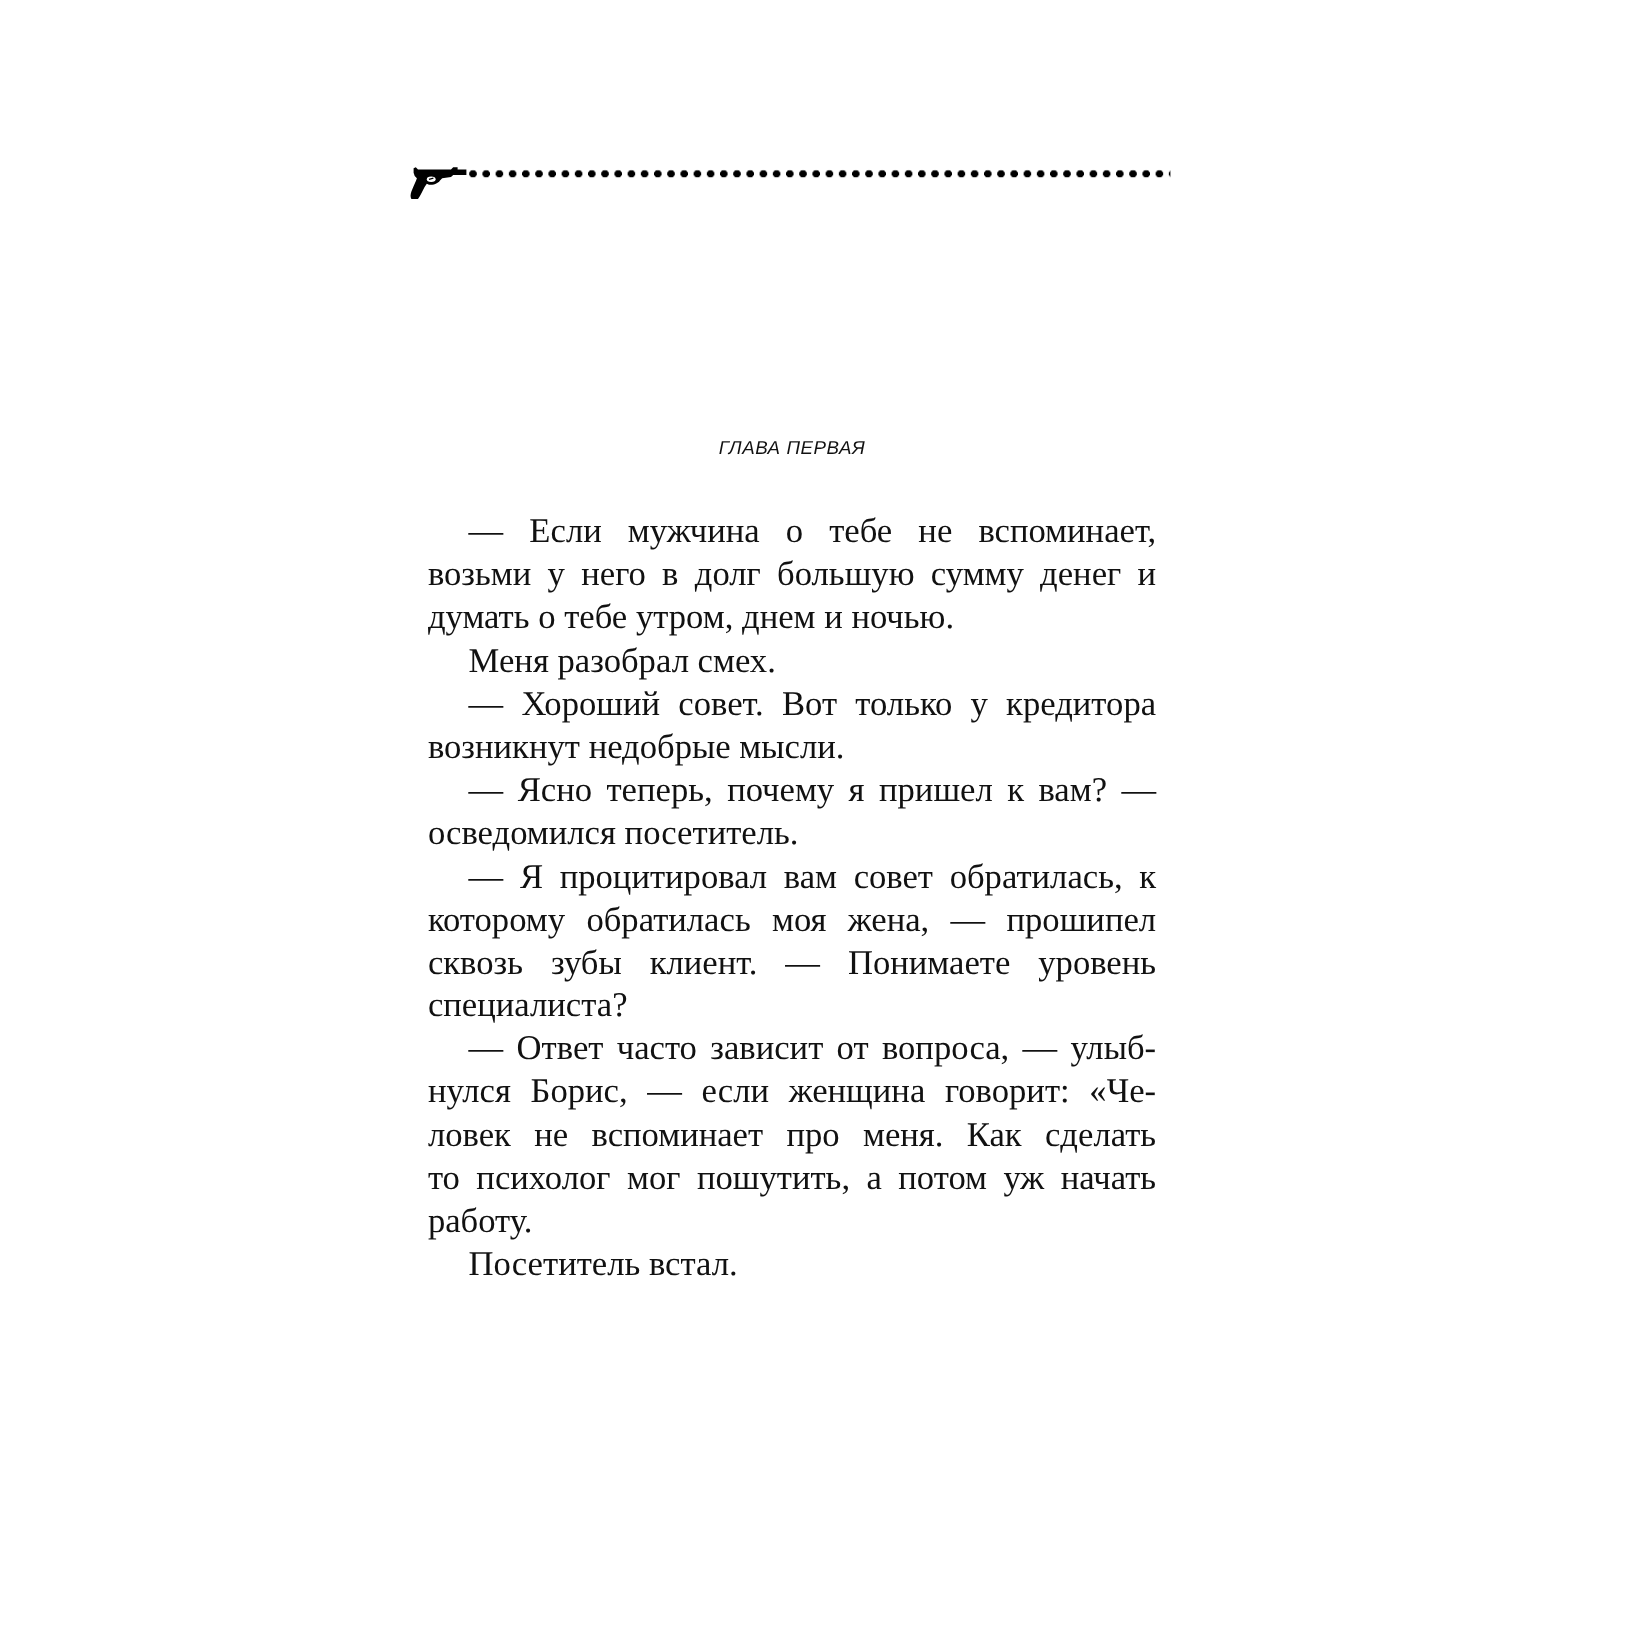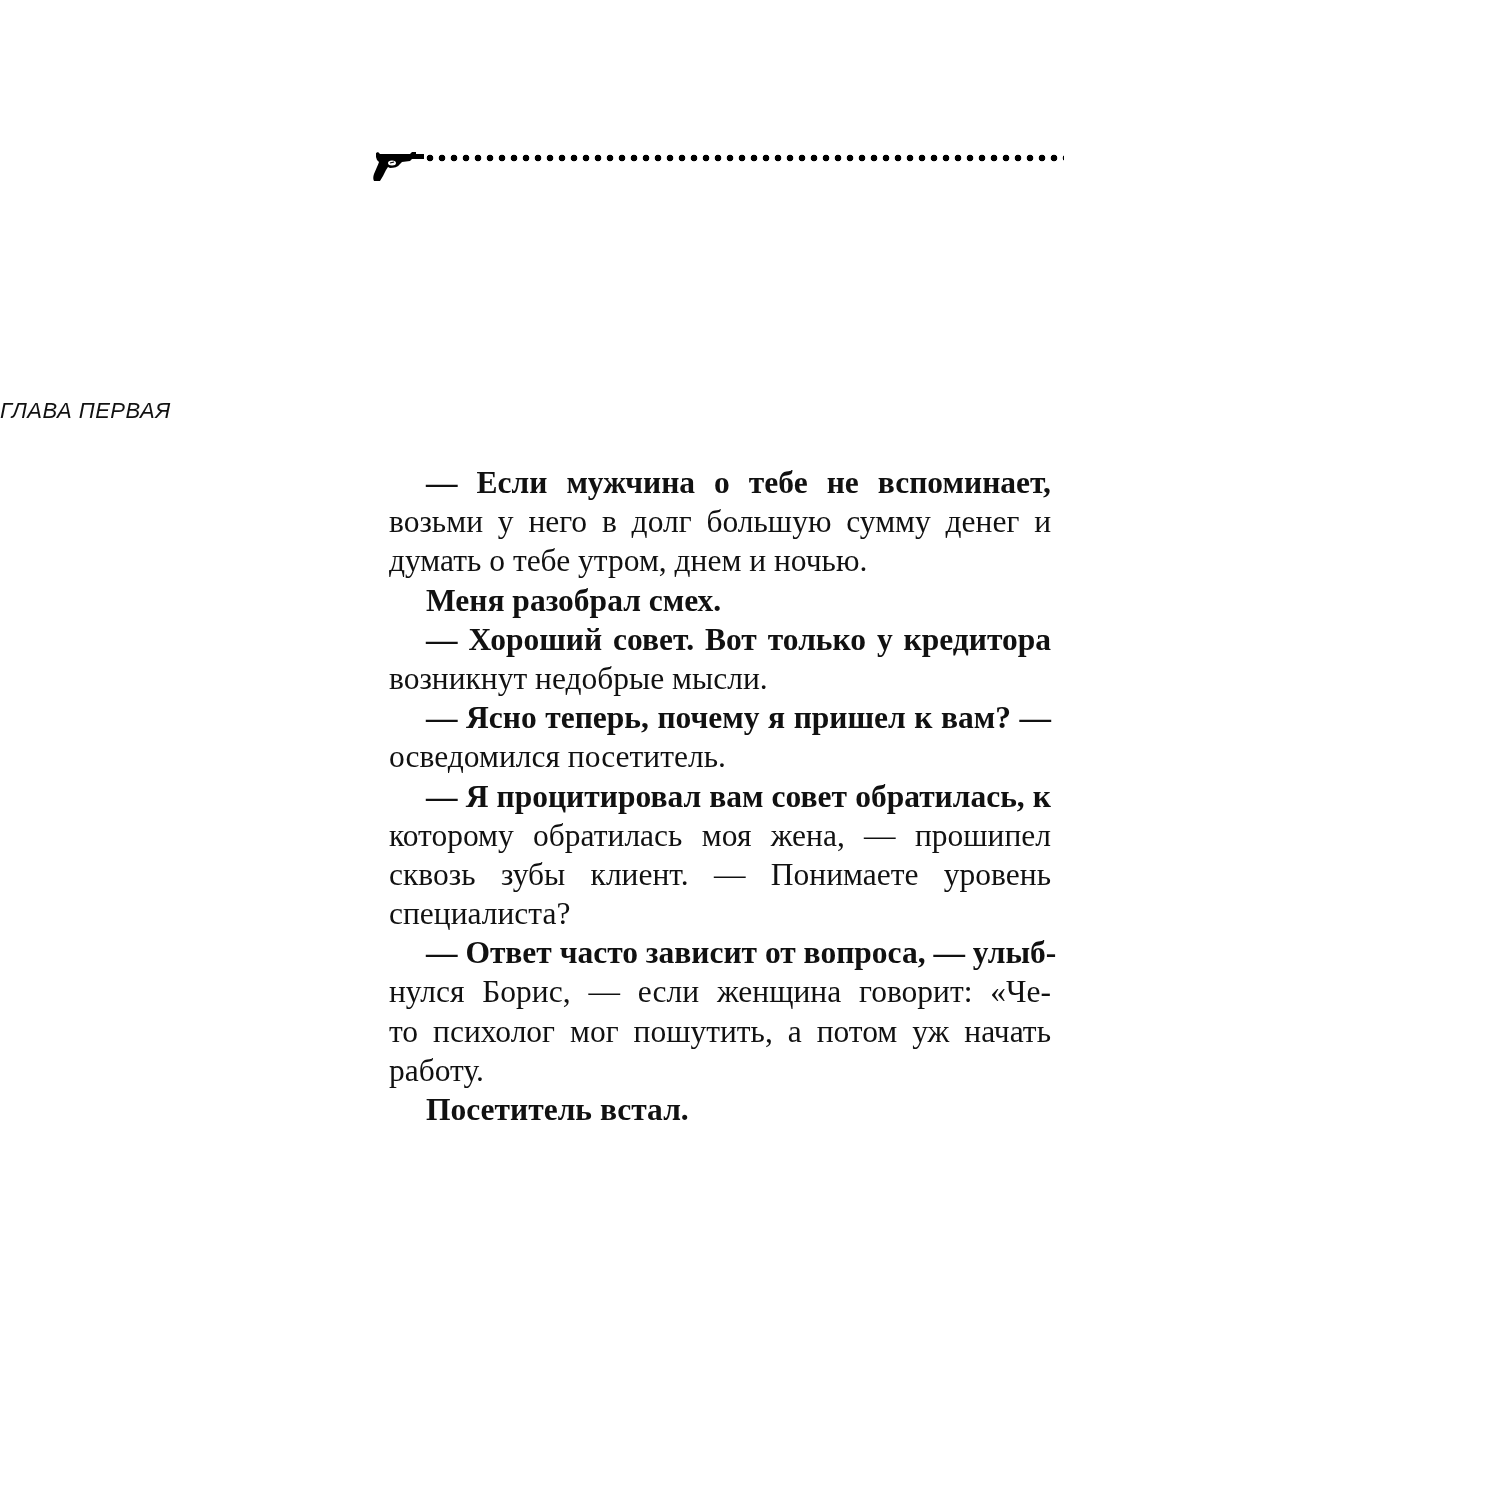--- a/index.html
+++ b/index.html
@@ -36,23 +36,24 @@
       height: 8px;
       background-image: radial-gradient(circle, #000 3.2px, transparent 3.6px);
       background-size: 12px 8px;
       background-repeat: repeat-x;
     }
     .chapter-title {
       position: absolute;
       left: 0;
       width: 1440px;
       top: 398px;
+      text-align: center;
       font-family: "Liberation Sans", sans-serif;
       font-style: italic;
-      font-size: 22px;
+      font-size: 17px;
       letter-spacing: 0.5px;
       color: #111;
     }
     .text-block {
       position: absolute;
       left: 389px;
       top: 463px;
       width: 662px;
       font-family: "Liberation Serif", serif;
       font-size: 31.5px;
@@ -63,21 +64,20 @@
       display: block;
       white-space: nowrap;
       height: 39.2px;
     }
     .justify {
       text-align: justify;
       text-align-last: justify;
     }
     .indent {
       padding-left: 37px;
-      font-weight: bold;
     }
   </style>
 </head>
 <body>
 
 <div class="header-ornament">
   <svg class="gun-icon" viewBox="0 0 56 36" xmlns="http://www.w3.org/2000/svg">
     <path d="M4 3 L6 2 L8 4 L38 4 L40 2 L44 2 L44 4 L52 4 L52 9 L40 9 L38 11 L30 12 L28 14 C26 17 22 18 18 18 L16 17 L14 20 C12 24 10 28 8 31 L2 31 C1 29 1 27 2 24 C4 19 6 15 7 12 L5 10 L4 7 Z" fill="#000"></path>
     <ellipse cx="20" cy="13" rx="4" ry="2.5" fill="#fff"></ellipse>
     <path d="M18 13 L22 12" stroke="#000" stroke-width="1.2"></path>
@@ -95,16 +95,17 @@
   <span class="text-line indent justify">— Хороший совет. Вот только у кредитора</span>
   <span class="text-line">возникнут недобрые мысли.</span>
   <span class="text-line indent justify">— Ясно теперь, почему я пришел к вам? —</span>
   <span class="text-line">осведомился посетитель.</span>
   <span class="text-line indent justify">— Я процитировал вам совет обратилась, к</span>
   <span class="text-line justify">которому обратилась моя жена, — прошипел</span>
   <span class="text-line justify">сквозь зубы клиент. — Понимаете уровень</span>
   <span class="text-line">специалиста?</span>
   <span class="text-line indent justify">— Ответ часто зависит от вопроса, — улыб-</span>
   <span class="text-line justify">нулся Борис, — если женщина говорит: «Че-</span>
+  <span class="text-line justify">ловек не вспоминает про меня. Как сделать</span>
   <span class="text-line justify">то психолог мог пошутить, а потом уж начать</span>
   <span class="text-line">работу.</span>
   <span class="text-line indent">Посетитель встал.</span>
 </div>
 
 </body></html>

